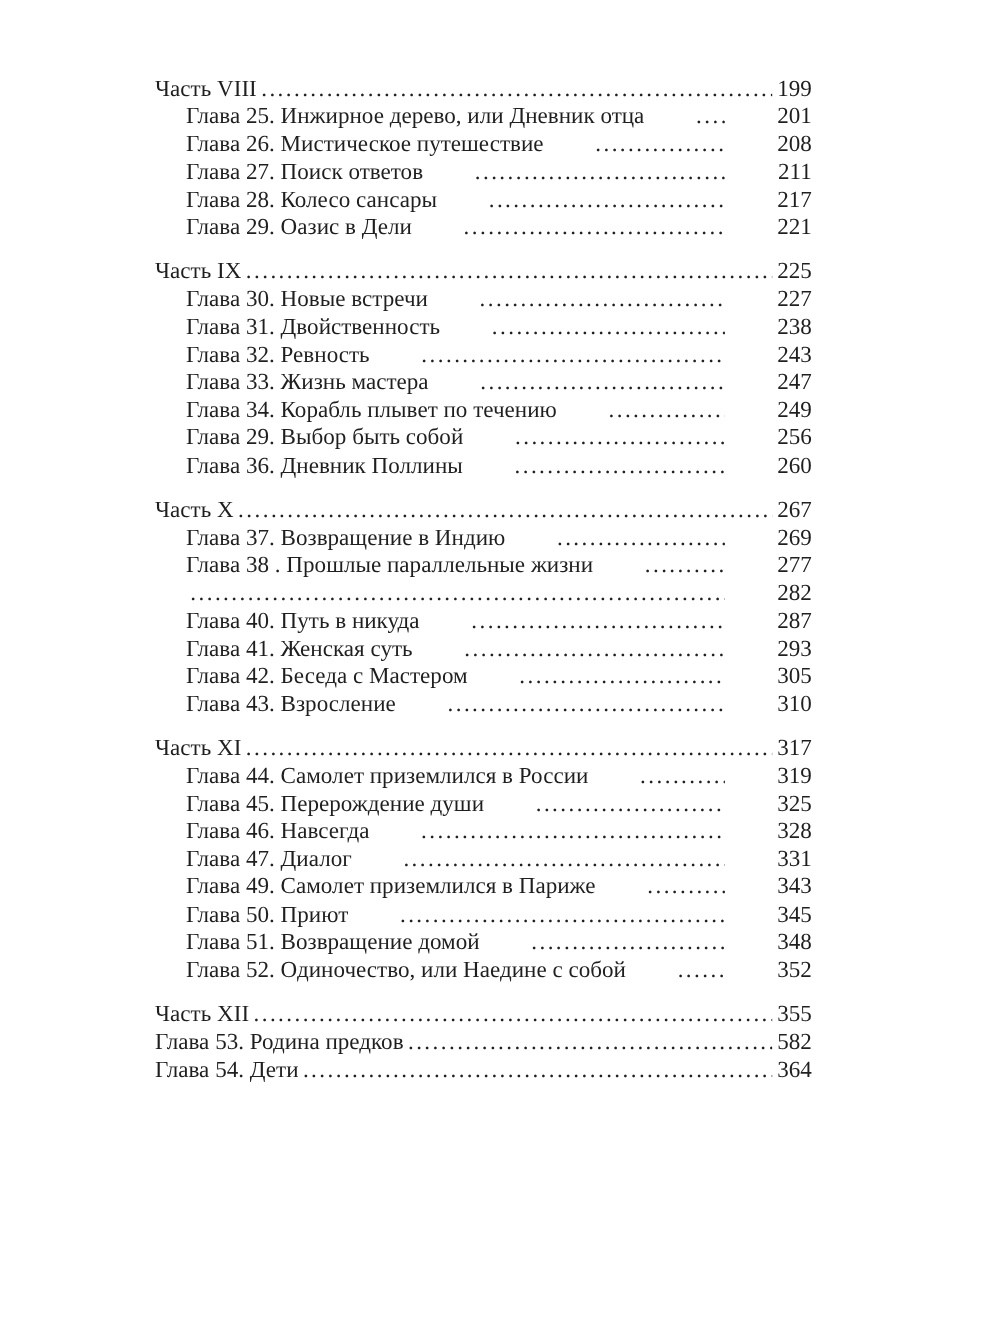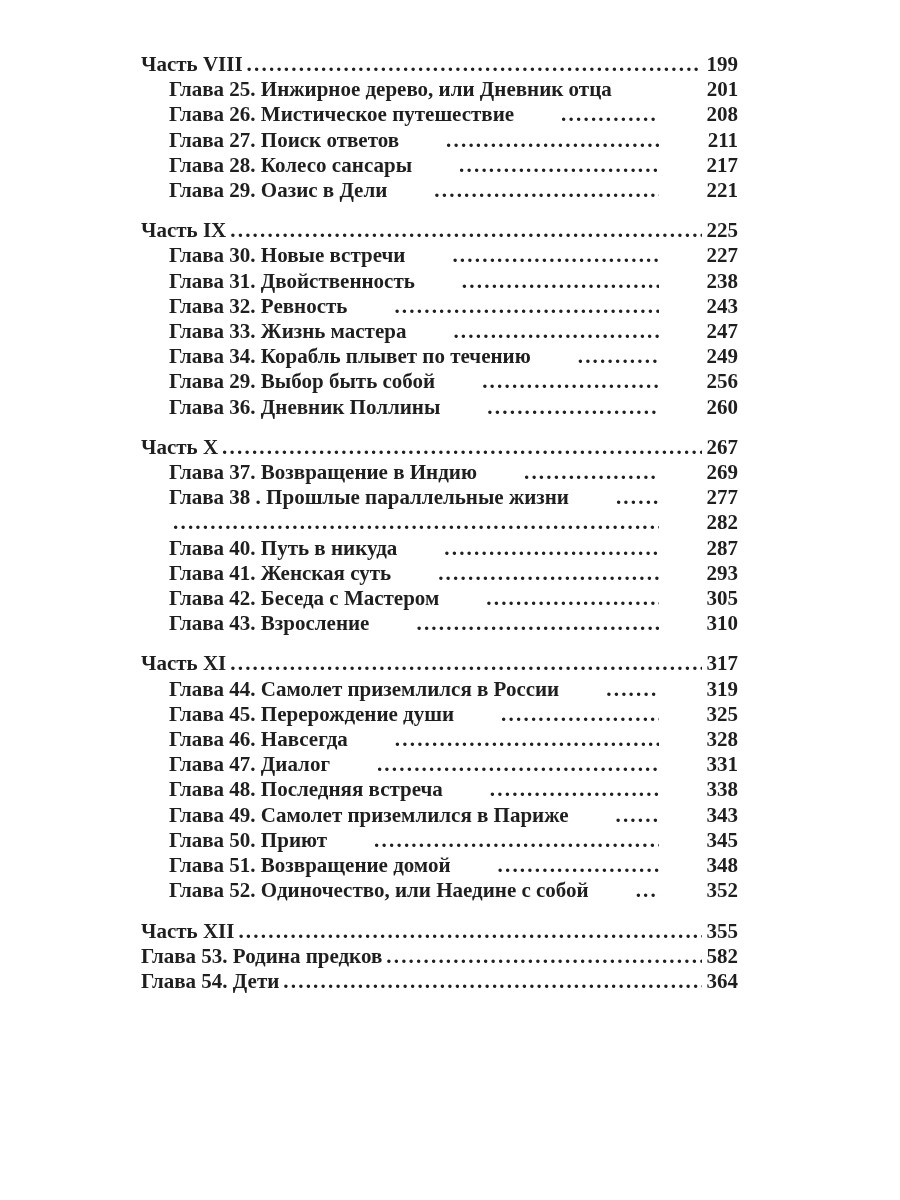--- a/index.html
+++ b/index.html
@@ -11,23 +11,22 @@
     width: 900px;
     height: 1200px;
     position: relative;
     font-family: "Liberation Serif", "DejaVu Serif", serif;
     color: #1f1f1f;
     overflow: hidden;
   }
   .toc {
     position: absolute;
     left: 141px;
-    top: 52px;
+    top: 68px;
     width: 597px;
-    font-weight: bold;
   }
   .row {
     display: flex;
     align-items: baseline;
     line-height: 25.2px;
     font-size: 21px;
     white-space: nowrap;
   }
   .row.section-gap {
     margin-top: 15px;
@@ -187,25 +186,20 @@
     <span class="title">Глава 46. Навсегда</span>
     <span class="dots"></span>
     <span class="pagenum">328</span>
   </div>
     <div class="row indent">
     <span class="title">Глава 47. Диалог</span>
     <span class="dots"></span>
     <span class="pagenum">331</span>
   </div>
     <div class="row indent">
-    <span class="title">Глава 48. Последняя встреча</span>
-    <span class="dots"></span>
-    <span class="pagenum">338</span>
-  </div>
-    <div class="row indent">
     <span class="title">Глава 49. Самолет приземлился в Париже</span>
     <span class="dots"></span>
     <span class="pagenum">343</span>
   </div>
     <div class="row indent">
     <span class="title">Глава 50. Приют</span>
     <span class="dots"></span>
     <span class="pagenum">345</span>
   </div>
     <div class="row indent">

